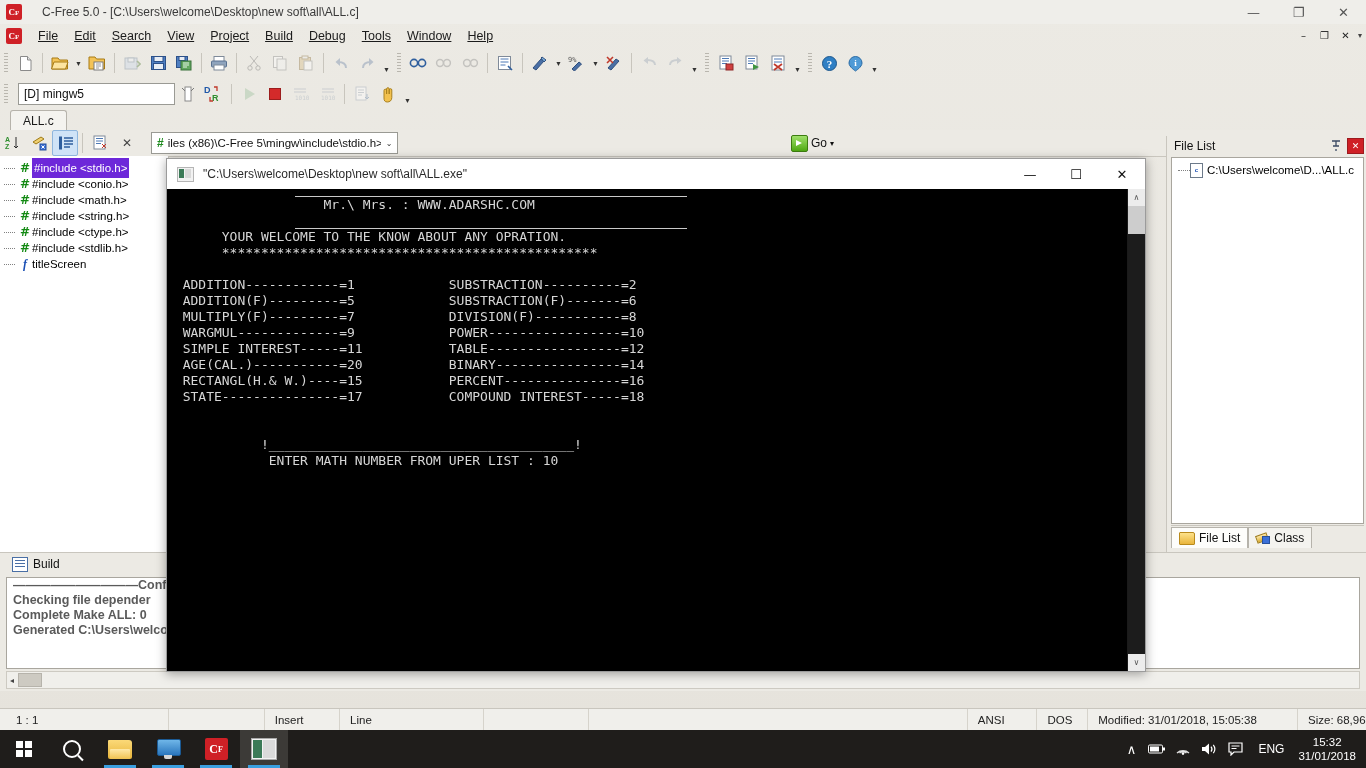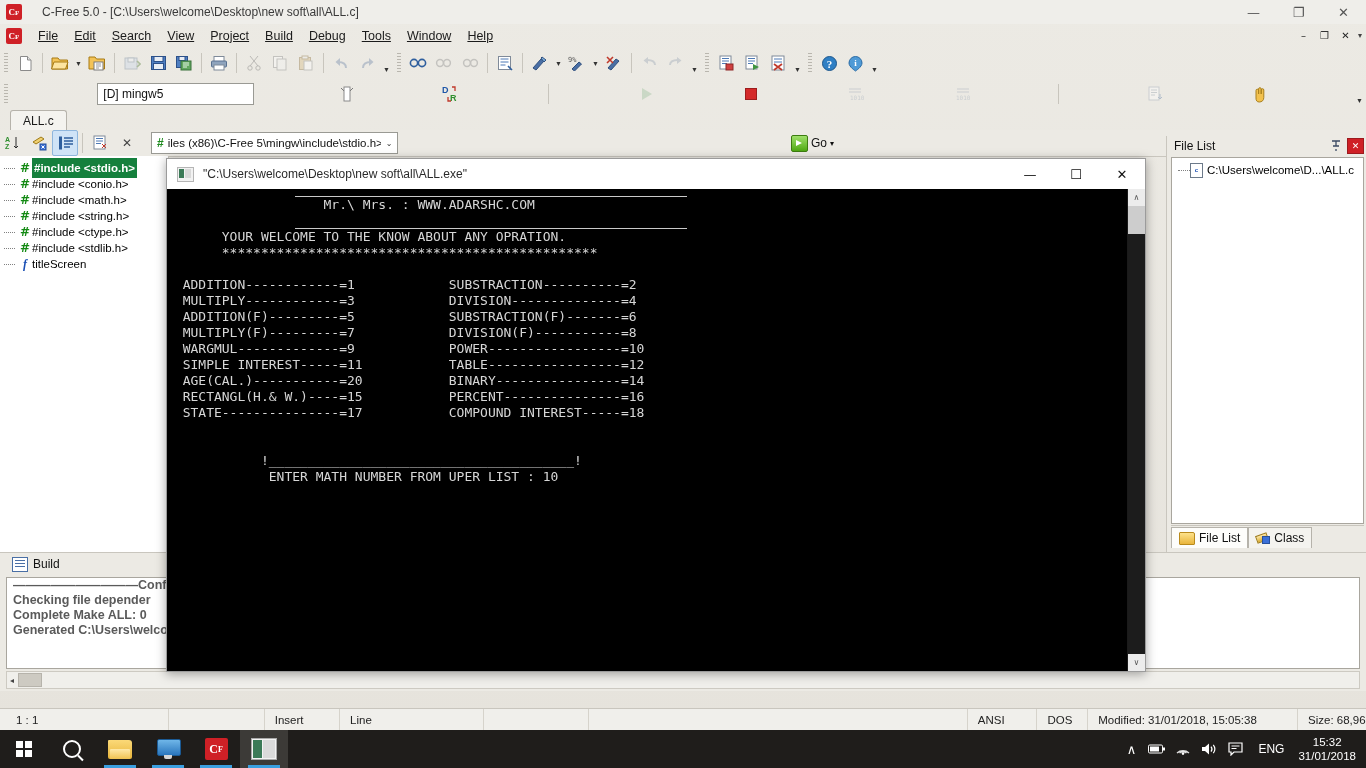--- a/index.html
+++ b/index.html
@@ -52,21 +52,21 @@
     align-items:center;justify-content:center;border:1px solid transparent;
     font-family:"DejaVu Sans", sans-serif;
   }
   .mdi-btn.x{color:#222;font-weight:bold;}
   .mdi-arrow{font-size:8px;color:#444;padding-left:1px;}
   
   .toolbar{
     position:absolute;left:0;width:1366px;display:flex;align-items:center;
   }
   .tb1{top:47px;height:32px;}
-  .tb2{top:79px;height:30px;justify-content:space-between;}
+  .tb2{top:79px;height:30px;}
   .grip{
     width:4px;height:20px;margin:0 4px;flex:none;
     background:repeating-linear-gradient(180deg,#b9b6ae 0 1px,transparent 1px 3px);
   }
   .tsep{width:1px;height:20px;background:#c8c5bd;margin:0 4px;flex:none;}
   .tbtn{
     width:24px;height:24px;flex:none;position:relative;
     display:flex;align-items:center;justify-content:center;
     border:1px solid transparent;border-radius:2px;
   }
@@ -136,21 +136,21 @@
     position:absolute;left:4px;top:8px;width:11px;border-top:1px dotted #808080;
   }
   .tnode .gico{
     color:#138a13;font-weight:bold;font-size:12px;width:14px;flex:none;text-align:center;
     font-family:"DejaVu Sans", sans-serif;
   }
   .tnode .fico{
     color:#1a4fb4;font-weight:bold;font-style:italic;font-size:12px;width:14px;flex:none;text-align:center;
     font-family:"Liberation Serif", serif;
   }
-  .tnode.sel .lbl{background:#15803d;color:#fff;font-weight:bold;padding:4px 2px;}
+  .tnode.sel .lbl{background:#6d28d9;color:#fff;font-weight:normal;padding:4px 2px;}
   
   .buildpanel{
     position:absolute;left:0;top:552px;width:1366px;height:138px;
     background:#eceae4;border-top:1px solid #c9c6be;
   }
   .bp-tabrow{height:22px;display:flex;align-items:center;padding-left:8px;}
   .bp-tab{
     display:flex;align-items:center;gap:5px;font-size:12px;color:#111;
     padding:2px 8px 2px 4px;
   }
@@ -817,21 +817,20 @@
       </span>
     </div>
     <div class="cns-body">
       <div class="cns-screen">
         <div class="cline">                    Mr.\ Mrs. : WWW.ADARSHC.COM</div>
         <div class="cline"></div>
         <div class="cline">       YOUR WELCOME TO THE KNOW ABOUT ANY OPRATION.</div>
         <div class="cline">       ************************************************</div>
         <div class="cline"></div>
         <div class="cline">  ADDITION------------=1            SUBSTRACTION----------=2</div>
-        <div class="cline">  MULTIPLY------------=3            DIVISION--------------=4</div>
         <div class="cline">  ADDITION(F)---------=5            SUBSTRACTION(F)-------=6</div>
         <div class="cline">  MULTIPLY(F)---------=7            DIVISION(F)-----------=8</div>
         <div class="cline">  WARGMUL-------------=9            POWER-----------------=10</div>
         <div class="cline">  SIMPLE INTEREST-----=11           TABLE-----------------=12</div>
         <div class="cline">  AGE(CAL.)-----------=20           BINARY----------------=14</div>
         <div class="cline">  RECTANGL(H.&amp; W.)----=15           PERCENT---------------=16</div>
         <div class="cline">  STATE---------------=17           COMPOUND INTEREST-----=18</div>
         <div class="cline"></div>
         <div class="cline"></div>
         <div class="cline">            !_______________________________________!</div>

